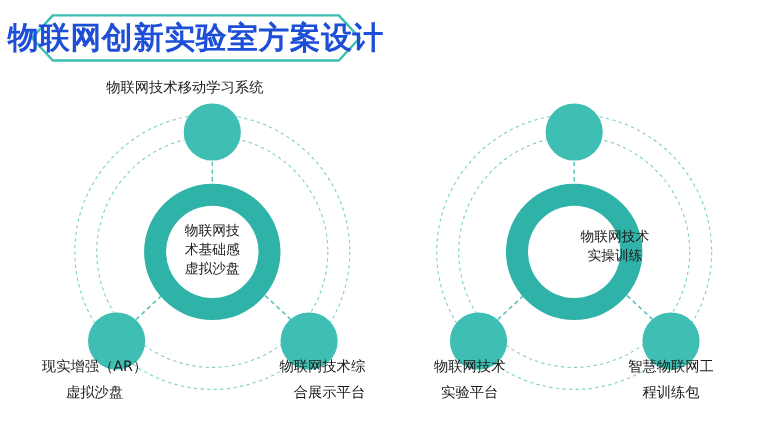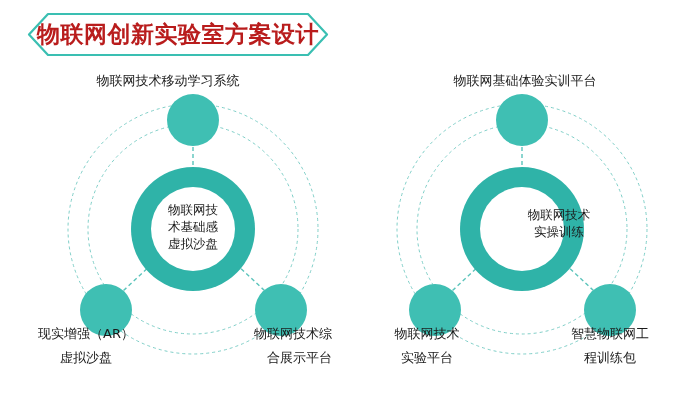--- a/index.html
+++ b/index.html
@@ -32,24 +32,24 @@
   }
   .title-text {
     position: absolute;
     left: 0;
     top: 0;
     width: 304px;
     height: 45px;
     display: flex;
     align-items: center;
     justify-content: center;
-    font-size: 23px;
+    font-size: 28px;
     font-weight: bold;
     letter-spacing: 0.5px;
-    color: #b91c1c;
+    color: #1d4ed8;
     white-space: nowrap;
   }
 
   
   .diagram {
     position: absolute;
     top: 64px;
     width: 347px;
     height: 337px;
   }
@@ -147,18 +147,17 @@
     <circle cx="175" cy="165" r="42" fill="#ffffff"></circle>
 
     <circle cx="175" cy="56" r="26" fill="#3FBFB3"></circle>
     <circle cx="88" cy="246" r="26" fill="#3FBFB3"></circle>
     <circle cx="263" cy="246" r="26" fill="#3FBFB3"></circle>
   </svg>
 
   <div class="hub-label">物联网技术
 实操训练</div>
 
-  <div class="node-label label-top">物联网基础体验实训平台</div>
   <div class="node-label label-bl">物联网技术
 实验平台</div>
   <div class="node-label label-br">智慧物联网工
 程训练包</div>
 </div>
 
 </body></html>

